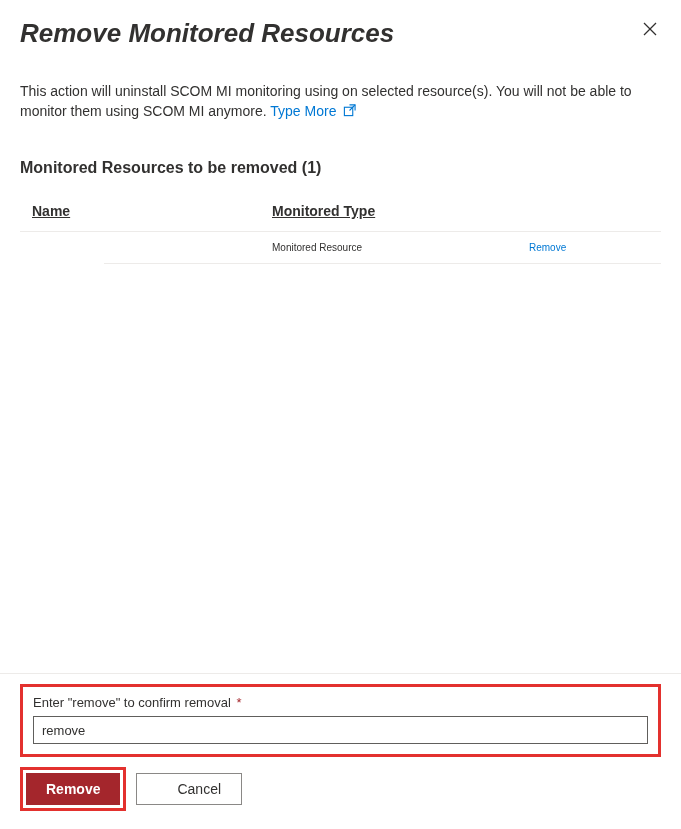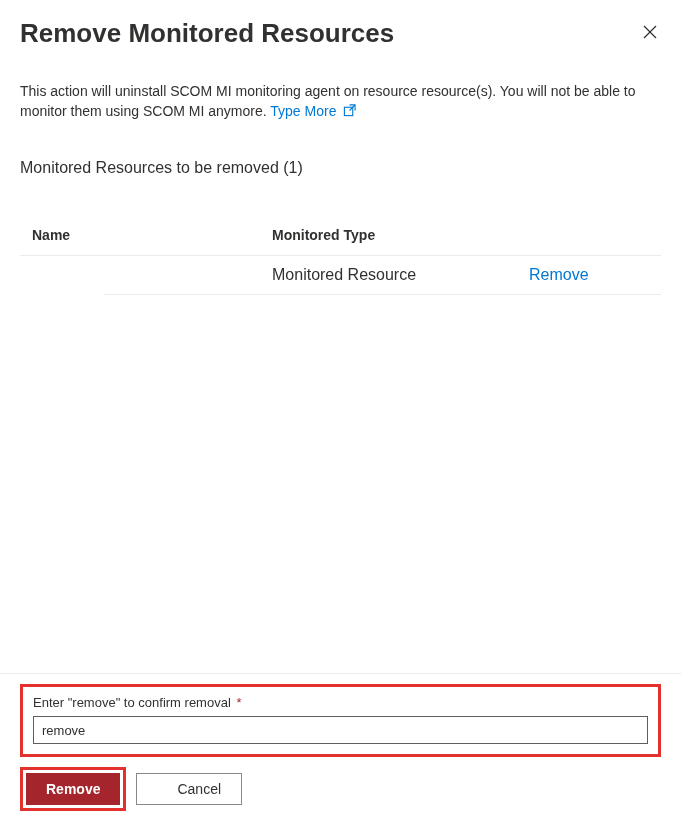--- a/index.html
+++ b/index.html
@@ -19,22 +19,23 @@
     }
     .panel {
       display: flex;
       flex-direction: column;
       height: 100%;
       padding: 18px 20px 18px 20px;
     }
     .header-row {
       display: flex;
       justify-content: space-between;
-      align-items: center;
+      align-items: flex-start;
       margin-bottom: 32px;
+      font-style: italic;
     }
     .panel-title {
       font-size: 26px;
       font-weight: 600;
       color: #323130;
     }
     .close-icon {
       cursor: pointer;
       padding: 4px;
       color: #323130;
@@ -58,31 +59,32 @@
       display: inline-block;
       vertical-align: -1px;
       margin-left: 3px;
     }
     .ext-icon svg {
       width: 13px;
       height: 13px;
     }
     .subheading {
       font-size: 16px;
-      font-weight: 400;
-      color: #323130;
-      margin-bottom: 40px;
+      font-weight: 700;
+      color: #323130;
+      margin-bottom: 16px;
     }
     .table {
       width: 100%;
     }
     .thead-row {
       display: flex;
       padding: 10px 12px 12px 12px;
       border-bottom: 1px solid #edebe9;
+      text-decoration: underline;
     }
     .th {
       font-size: 14px;
       font-weight: 600;
       color: #323130;
     }
     .col-name {
       flex: 0 0 240px;
     }
     .col-type {
@@ -91,21 +93,21 @@
     .col-action {
       flex: 0 0 120px;
     }
     .tbody-row {
       display: flex;
       padding: 10px 12px 10px 12px;
       border-bottom: 1px solid #edebe9;
       margin-left: 84px;
     }
     .td {
-      font-size: 16px;
+      font-size: 10px;
       color: #323130;
     }
     .tbody-row .col-name {
       flex: 0 0 156px;
     }
     .tbody-row .col-type {
       flex: 1 1 auto;
     }
     .tbody-row .col-action {
       flex: 0 0 120px;
@@ -185,21 +187,21 @@
     <h1 class="panel-title">Remove Monitored Resources</h1>
     <span class="close-icon">
       <svg viewBox="0 0 14 14" fill="none" stroke="currentColor" stroke-width="1.2">
         <line x1="1" y1="1" x2="13" y2="13"></line>
         <line x1="13" y1="1" x2="1" y2="13"></line>
       </svg>
     </span>
   </div>
 
   <p class="description">
-    <span>This action will uninstall SCOM MI monitoring agent on resource resource(s). You will not be able to monitor them using SCOM MI anymore. </span>
+    <span>This action will uninstall SCOM MI monitoring using on selected resource(s). You will not be able to monitor them using SCOM MI anymore. </span>
     <a class="link">
       <span>Type More</span>
       <span class="ext-icon">
         <svg viewBox="0 0 14 14" fill="none" stroke="#0078d4" stroke-width="1.2">
           <rect x="1.5" y="3.5" width="9" height="9"></rect>
           <polyline points="7,1 13,1 13,7"></polyline>
           <line x1="13" y1="1" x2="7" y2="7"></line>
         </svg>
       </span>
     </a>

